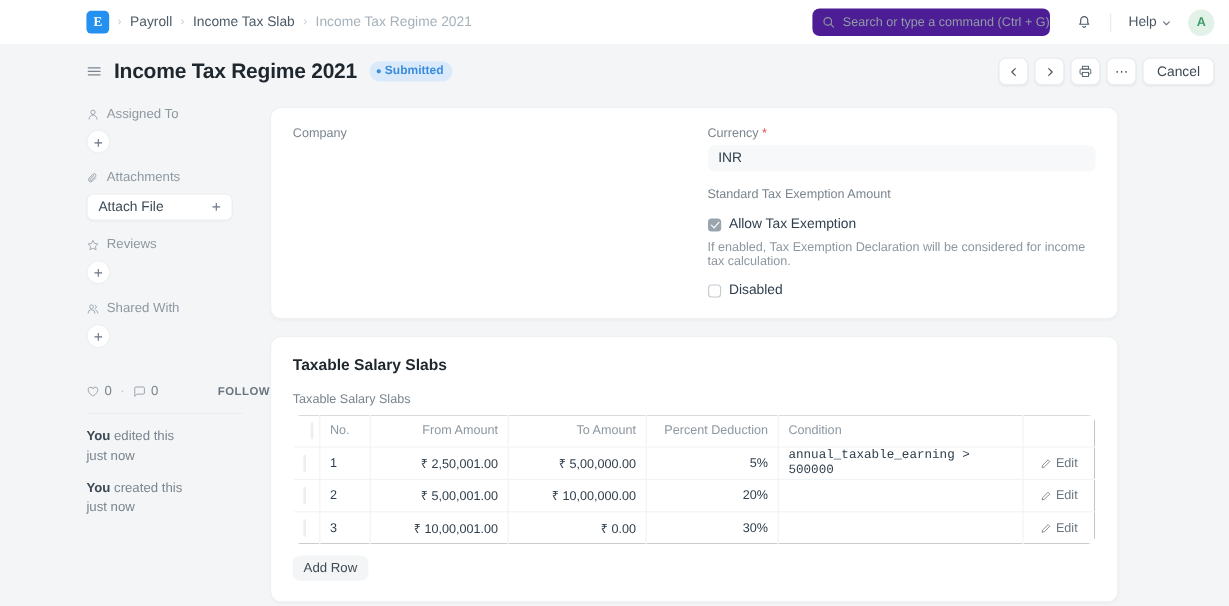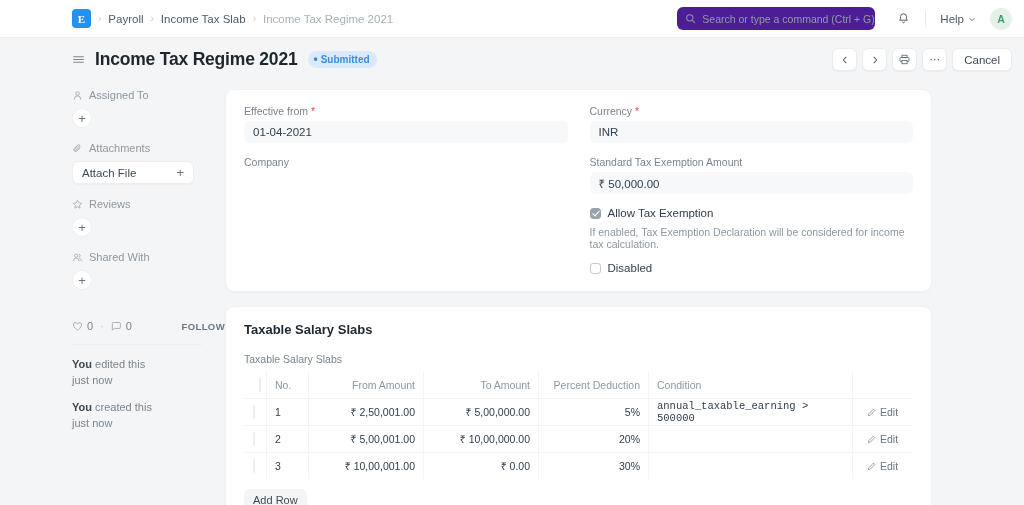--- a/index.html
+++ b/index.html
@@ -428,47 +428,39 @@
     </div>
   </aside>
 
   <main class="main">
 
     <section class="card">
       <div class="card-body">
         <div class="grid2">
           <div class="col">
 
-            <div class="field">
-              <label class="flabel">
-                <span>Effective from</span>
-                <span class="req">*</span>
-              </label>
-              <div class="fvalue">01-04-2021</div>
-            </div>
 
             <div class="field">
               <label class="flabel">Company</label>
             </div>
 
           </div>
 
           <div class="col">
 
             <div class="field">
               <label class="flabel">
                 <span>Currency</span>
                 <span class="req">*</span>
               </label>
               <div class="fvalue">INR</div>
             </div>
 
             <div class="field">
               <label class="flabel">Standard Tax Exemption Amount</label>
-              <div class="fvalue">₹ 50,000.00</div>
             </div>
 
             <div class="chkrow">
               <span class="chk checked"></span>
               <span class="chklabel">Allow Tax Exemption</span>
             </div>
             <div class="helptext">If enabled, Tax Exemption Declaration will be considered for income tax calculation.</div>
 
             <div class="chkrow">
               <span class="chk"></span>

